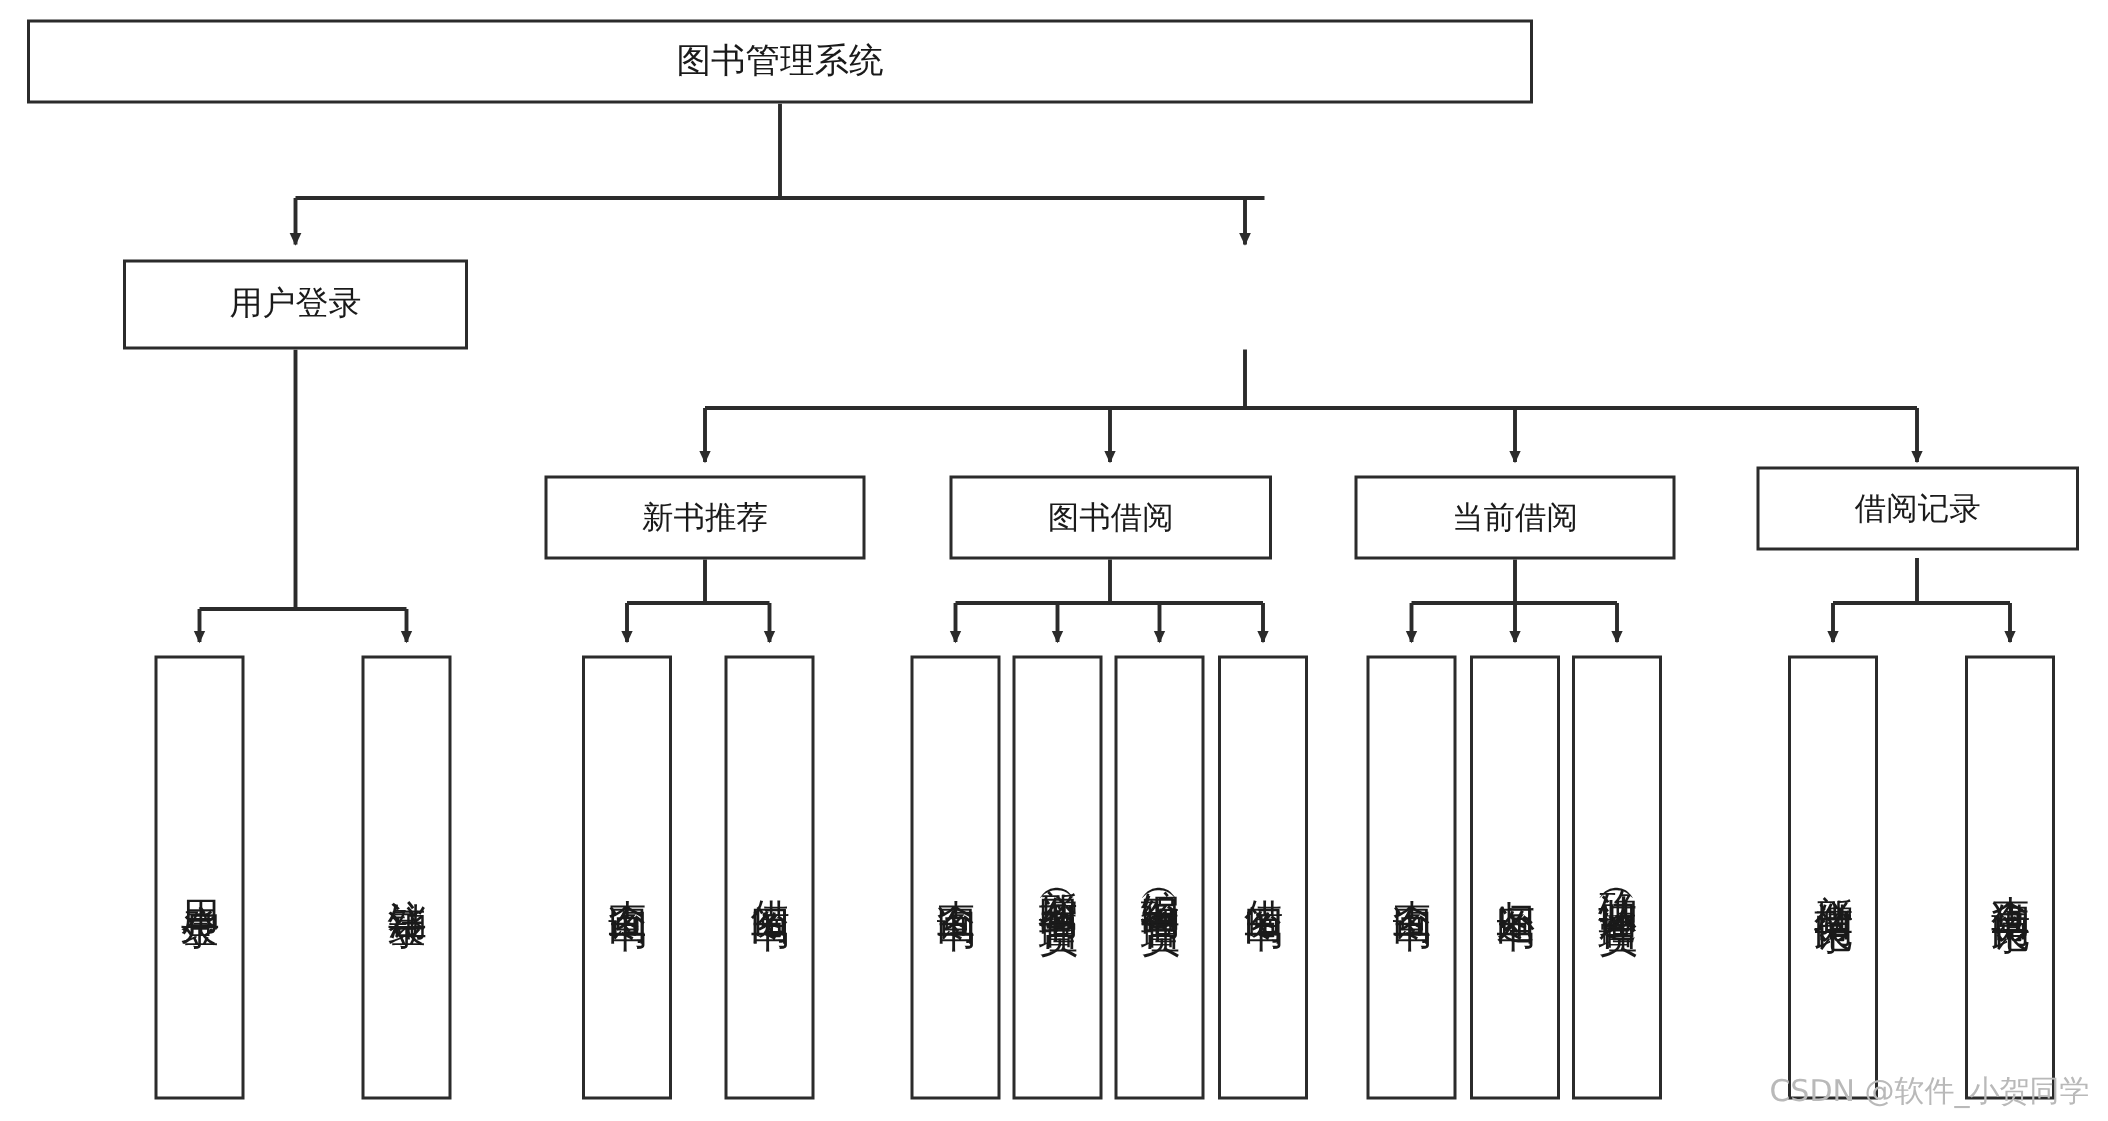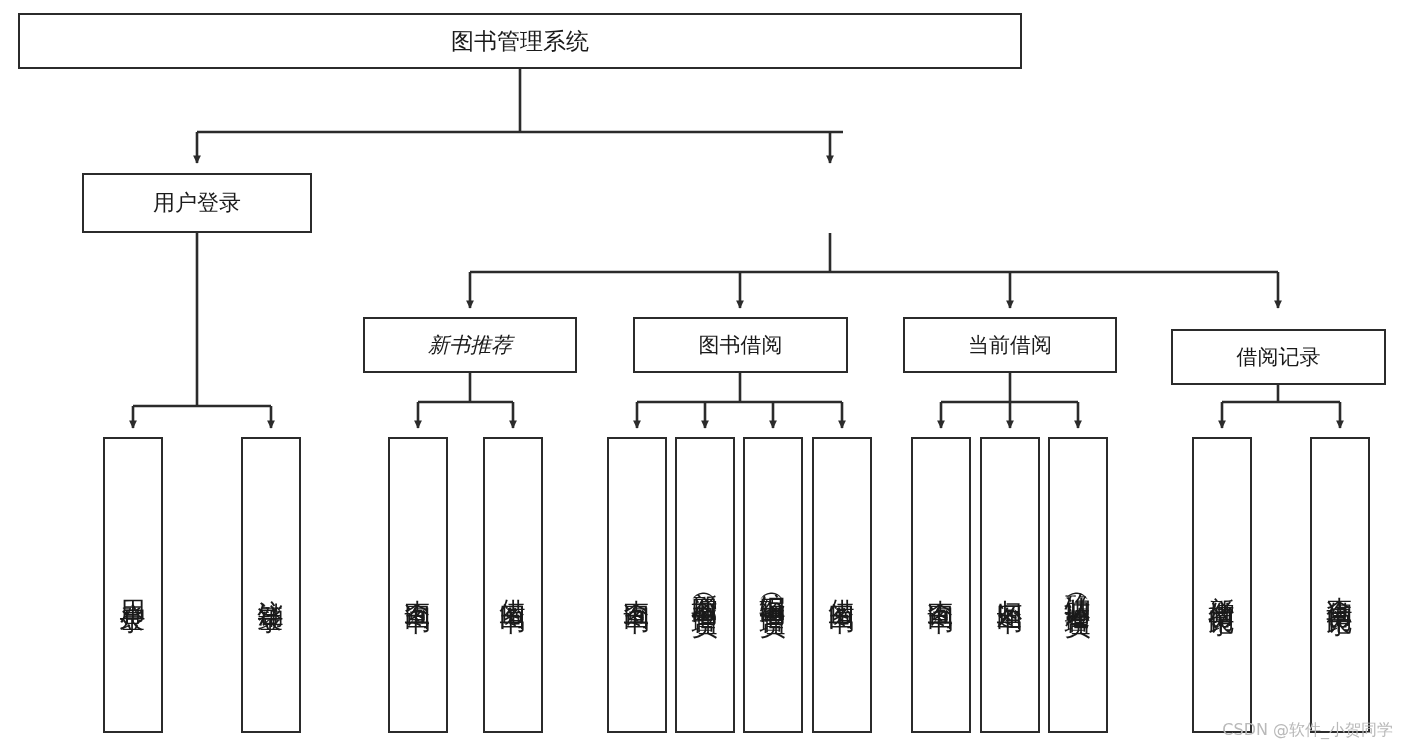--- a/index.html
+++ b/index.html
@@ -78,21 +78,21 @@
     text-orientation: upright;
     font-size: 26px;
     letter-spacing: 3px;
     line-height: 1;
     white-space: nowrap;
   }
   #watermark {
     position: absolute;
     right: 12px;
     bottom: 6px;
-    font-size: 16px;
+    font-size: 20px;
     color: #b9b9b9;
     z-index: 5;
     white-space: nowrap;
   }
 </style>
 </head>
 <body>
 
 <div id="canvas">
 
@@ -147,30 +147,30 @@
   </svg>
 
   <div class="node root">
     <span class="label">图书管理系统</span>
   </div>
 
   <div class="node l2" style="left:82px; top:173px; width:230px;">
     <span class="label">用户登录</span>
   </div>
 
-  <div class="node l3" style="left:363px; top:317px; width:214px;font-style:italic;">
+  <div class="node l3" style="left:363px; top:317px; width:214px;">
     <span class="label">新书推荐</span>
   </div>
   <div class="node l3" style="left:903px; top:317px; width:214px;">
     <span class="label">当前借阅</span>
   </div>
   <div class="node l3" style="left:633px; top:317px; width:215px;">
     <span class="label">图书借阅</span>
   </div>
-  <div class="node l3" style="left:1171px; top:329px; width:215px;">
+  <div class="node l3" style="left:1171px; top:311px; width:215px;">
     <span class="label">借阅记录</span>
   </div>
 
   <div class="node leaf" style="left:103px;">
     <span class="label">用户登录</span>
   </div>
   <div class="node leaf" style="left:241px;">
     <span class="label">注销登录</span>
   </div>
 

